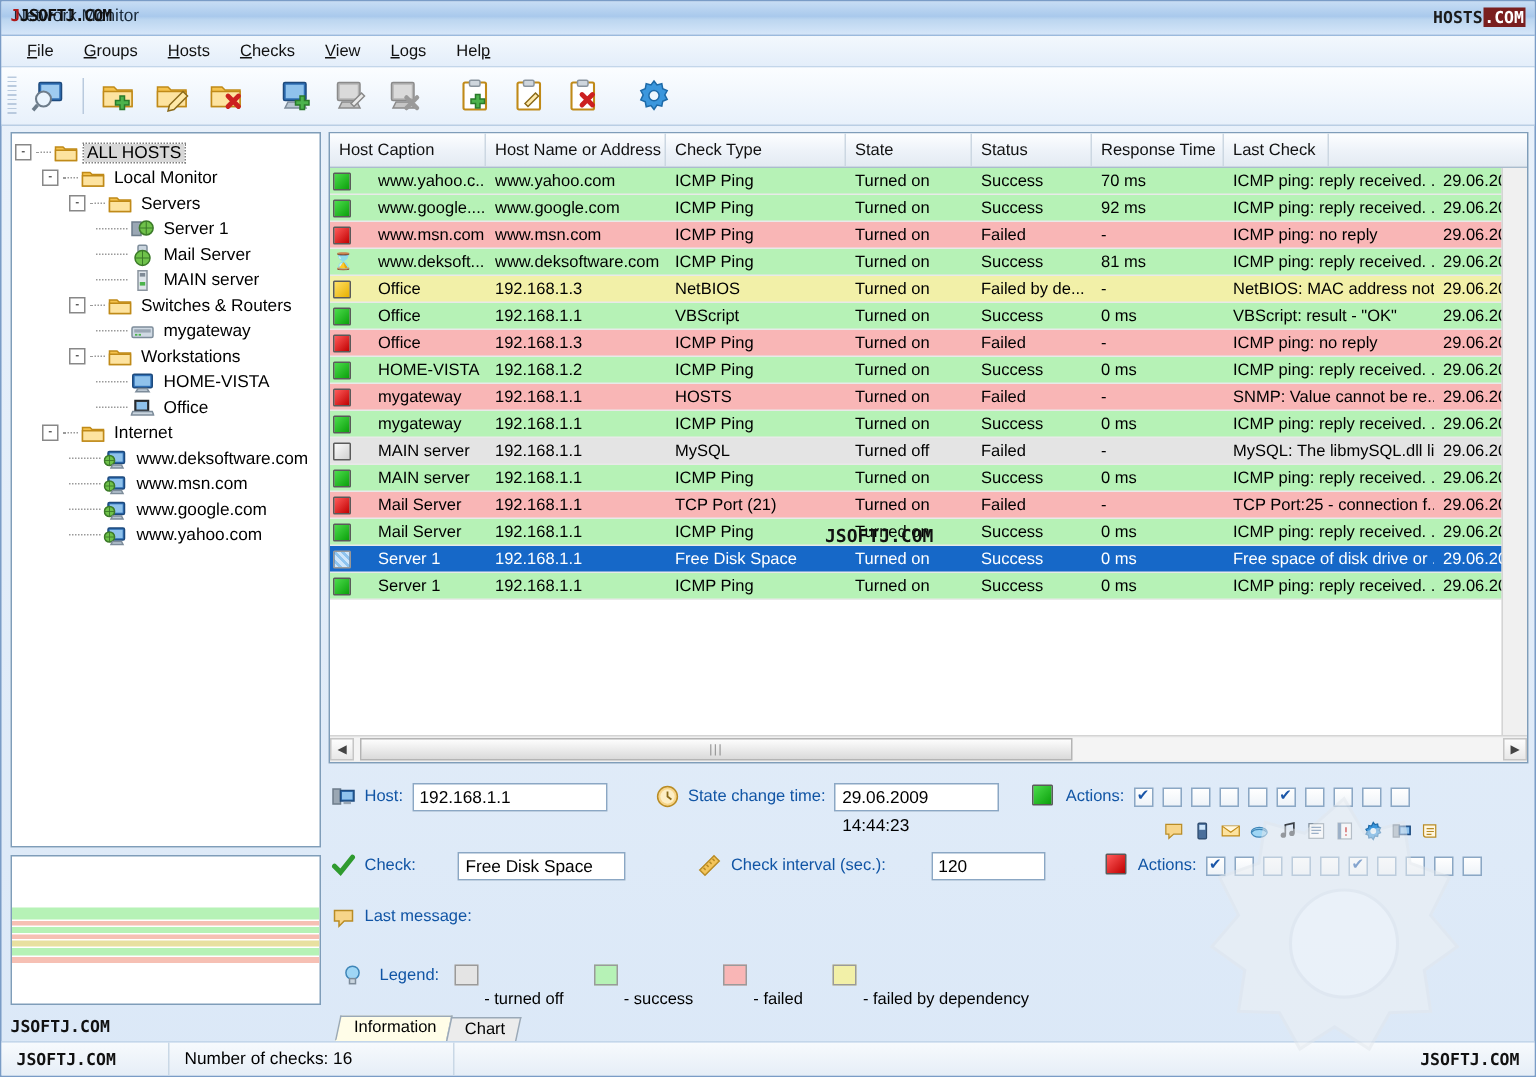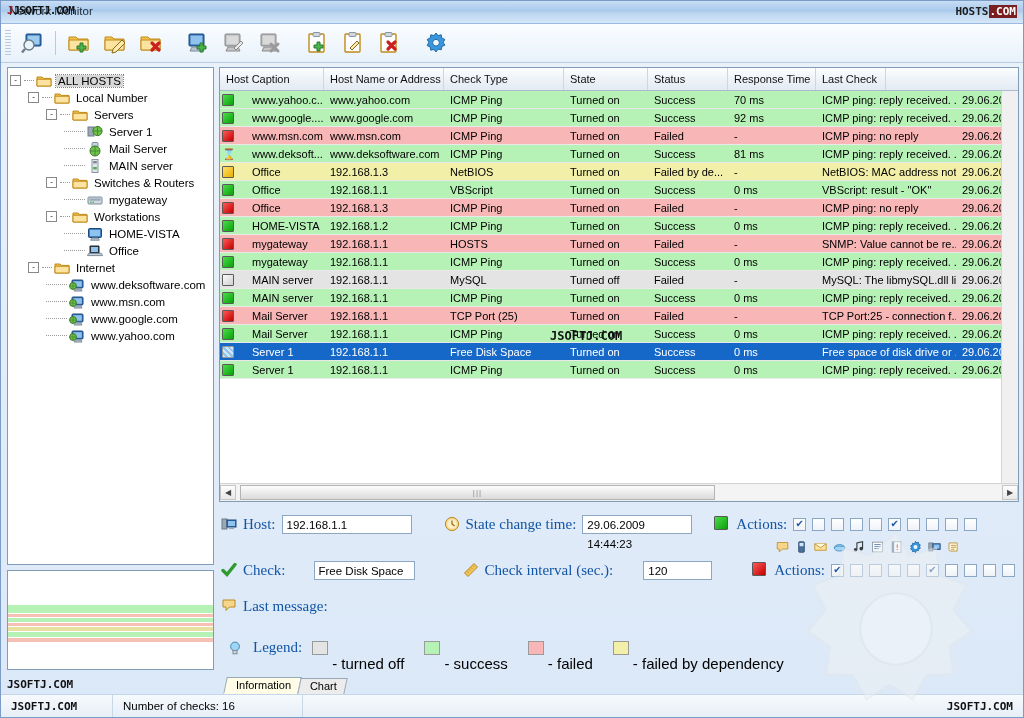--- a/index.html
+++ b/index.html
@@ -103,34 +103,34 @@
   .hs-arrow{width:16px;height:15px;display:flex;align-items:center;justify-content:center;
     font-size:8px;color:#444;background:linear-gradient(180deg,#fdfdfd,#e8e8e8);border:1px solid #c6c6c6;box-sizing:border-box;}
   .hs-track{flex:1 1 auto;height:15px;background:#f4f4f4;position:relative;}
   .hs-thumb{position:absolute;left:4px;top:0;width:62%;height:15px;
     background:linear-gradient(180deg,#fdfdfd,#dadada);border:1px solid #b4b4b4;box-sizing:border-box;
     display:flex;align-items:center;justify-content:center;color:#8a8a8a;font-size:8px;letter-spacing:1px;}
   .vscroll{position:absolute;right:0;top:0;width:16px;bottom:0;background:#f0f0f0;border-left:1px solid #d4d4d4;}
   
   .detail{flex:0 0 auto;padding:8px 4px 0 2px;position:relative;}
   .drow{display:flex;align-items:center;height:28px;}
-  .dlabel{color:#1155a5;font-size:15px;margin-left:6px;margin-right:6px;white-space:nowrap;font-family:Liberation Serif, serif;}
+  .dlabel{color:#1155a5;font-size:11px;margin-left:6px;margin-right:6px;white-space:nowrap;}
   .dinput{background:#fff;border:1px solid #8ba7c4;height:19px;line-height:19px;
     padding:0 4px;font-size:11.5px;color:#000;box-sizing:border-box;}
   .icob{width:16px;height:16px;flex:0 0 16px;}
   .cbrow{display:flex;gap:6px;align-items:center;}
   .cb{width:13px;height:13px;border:1px solid #8ba7c4;background:linear-gradient(180deg,#fff,#eef3f8);
     box-sizing:border-box;display:flex;align-items:center;justify-content:center;
     font-size:10px;color:#1a56a8;line-height:10px;}
   .actico{width:13px;height:16px;display:flex;align-items:center;justify-content:center;font-size:12px;}
   .msgbox{background:#fff;border:1px solid #8ba7c4;height:52px;padding:4px 5px;
     font-size:11.5px;color:#000;box-sizing:border-box;}
   .legend{display:flex;align-items:center;gap:4px;margin-top:8px;padding-left:6px;}
   .lgsw{width:16px;height:14px;border:1px solid #9a9a9a;box-sizing:border-box;}
-  .lgtxt{font-size:15px;color:#000;margin-right:16px;margin-top:32px;}
+  .lgtxt{font-size:11px;color:#000;margin-right:16px;margin-top:32px;}
   
   .tabs{display:flex;align-items:flex-end;height:16px;margin:6px 0 0 4px;}
   .tab{height:15px;line-height:15px;padding:0 8px 0 10px;font-size:11px;color:#000;
     border:1px solid #9aa9b8;border-bottom:none;background:#ececec;
     transform:skewX(-12deg);margin-right:-1px;cursor:default;}
   .tab span{display:inline-block;transform:skewX(12deg);}
   .tab.active{background:#fffde8;border-bottom:1px solid #fffde8;}
   
   .statusbar{height:22px;flex:0 0 22px;display:flex;align-items:center;
     background:linear-gradient(180deg,#f7fafd,#e6eef7);border-top:1px solid #c3d6ea;}
@@ -152,20 +152,29 @@
   <div class="titlebar">
     <div class="title-text">Network Monitor</div>
     <div class="title-wm">
       <span class="red">J</span><span>JSOFTJ.COM</span>
     </div>
     <div class="wm-tr">
       <span>HOSTS</span><span class="boxed">.COM</span>
     </div>
   </div>
 
+  <div class="menubar">
+    <div class="menu-item"><u>F</u>ile</div>
+    <div class="menu-item"><u>G</u>roups</div>
+    <div class="menu-item"><u>H</u>osts</div>
+    <div class="menu-item"><u>C</u>hecks</div>
+    <div class="menu-item"><u>V</u>iew</div>
+    <div class="menu-item"><u>L</u>ogs</div>
+    <div class="menu-item">Hel<u>p</u></div>
+  </div>
 
   <div class="toolbar">
     <div class="grip"></div>
     <div class="tb-btn">
       <svg width="24" height="24" viewBox="0 0 24 24">
         <rect x="6" y="3" width="15" height="12" rx="1" fill="#2f6fb5" stroke="#1d4a7d"></rect>
         <rect x="7.5" y="4.5" width="12" height="9" fill="#9ecbf0"></rect>
         <circle cx="9" cy="14" r="5" fill="#eaf4fd" stroke="#6d7c8a" stroke-width="1.4"></circle>
         <line x1="5" y1="18" x2="2" y2="21.5" stroke="#6d7c8a" stroke-width="2.4"></line>
       </svg>
@@ -261,21 +270,21 @@
               </svg></span>
             <span class="lbl">ALL HOSTS</span>
           </div>
           <div class="tnode" style="padding-left: 18px;">
             <span class="exp">-</span>
             <span class="dots"></span>
             <span class="ico"><svg width="16" height="16" viewBox="0 0 16 16">
                 <path d="M1 4h5l1.4 1.4H15V13H1z" fill="#f5c24d" stroke="#c08a18"></path>
                 <path d="M1 6.2h14V13H1z" fill="#fde3a0" stroke="#c08a18"></path>
               </svg></span>
-            <span class="lbl">Local Number</span>
+            <span class="lbl">Local Monitor</span>
           </div>
           <div class="tnode" style="padding-left: 36px;">
             <span class="exp">-</span>
             <span class="dots"></span>
             <span class="ico"><svg width="16" height="16" viewBox="0 0 16 16">
                 <path d="M1 4h5l1.4 1.4H15V13H1z" fill="#f5c24d" stroke="#c08a18"></path>
                 <path d="M1 6.2h14V13H1z" fill="#fde3a0" stroke="#c08a18"></path>
               </svg></span>
             <span class="lbl">Servers</span>
           </div>
@@ -590,21 +599,21 @@
               <div class="gc" style="width: 88px; flex: 0 0 88px;">0 ms</div>
               <div class="gc" style="width: 140px; flex: 0 0 140px;">ICMP ping: reply received. ...</div>
               <div class="gc" style="width: 70px; flex: 0 0 70px;">29.06.200</div>
             </div>
             <div class="grow srow-failed">
               <div class="gc first" style="width: 104px; flex: 0 0 104px;">
                 <span class="sq sq-red"></span>
                 <span>Mail Server</span>
               </div>
               <div class="gc" style="width: 120px; flex: 0 0 120px;">192.168.1.1</div>
-              <div class="gc" style="width: 120px; flex: 0 0 120px;">TCP Port (25)</div>
+              <div class="gc" style="width: 120px; flex: 0 0 120px;">TCP Port (21)</div>
               <div class="gc" style="width: 84px; flex: 0 0 84px;">Turned on</div>
               <div class="gc" style="width: 80px; flex: 0 0 80px;">Failed</div>
               <div class="gc" style="width: 88px; flex: 0 0 88px;">-</div>
               <div class="gc" style="width: 140px; flex: 0 0 140px;">TCP Port:25 - connection f...</div>
               <div class="gc" style="width: 70px; flex: 0 0 70px;">29.06.200</div>
             </div>
             <div class="grow srow-success">
               <div class="gc first" style="width: 104px; flex: 0 0 104px;">
                 <span class="sq sq-green"></span>
                 <span>Mail Server</span>

